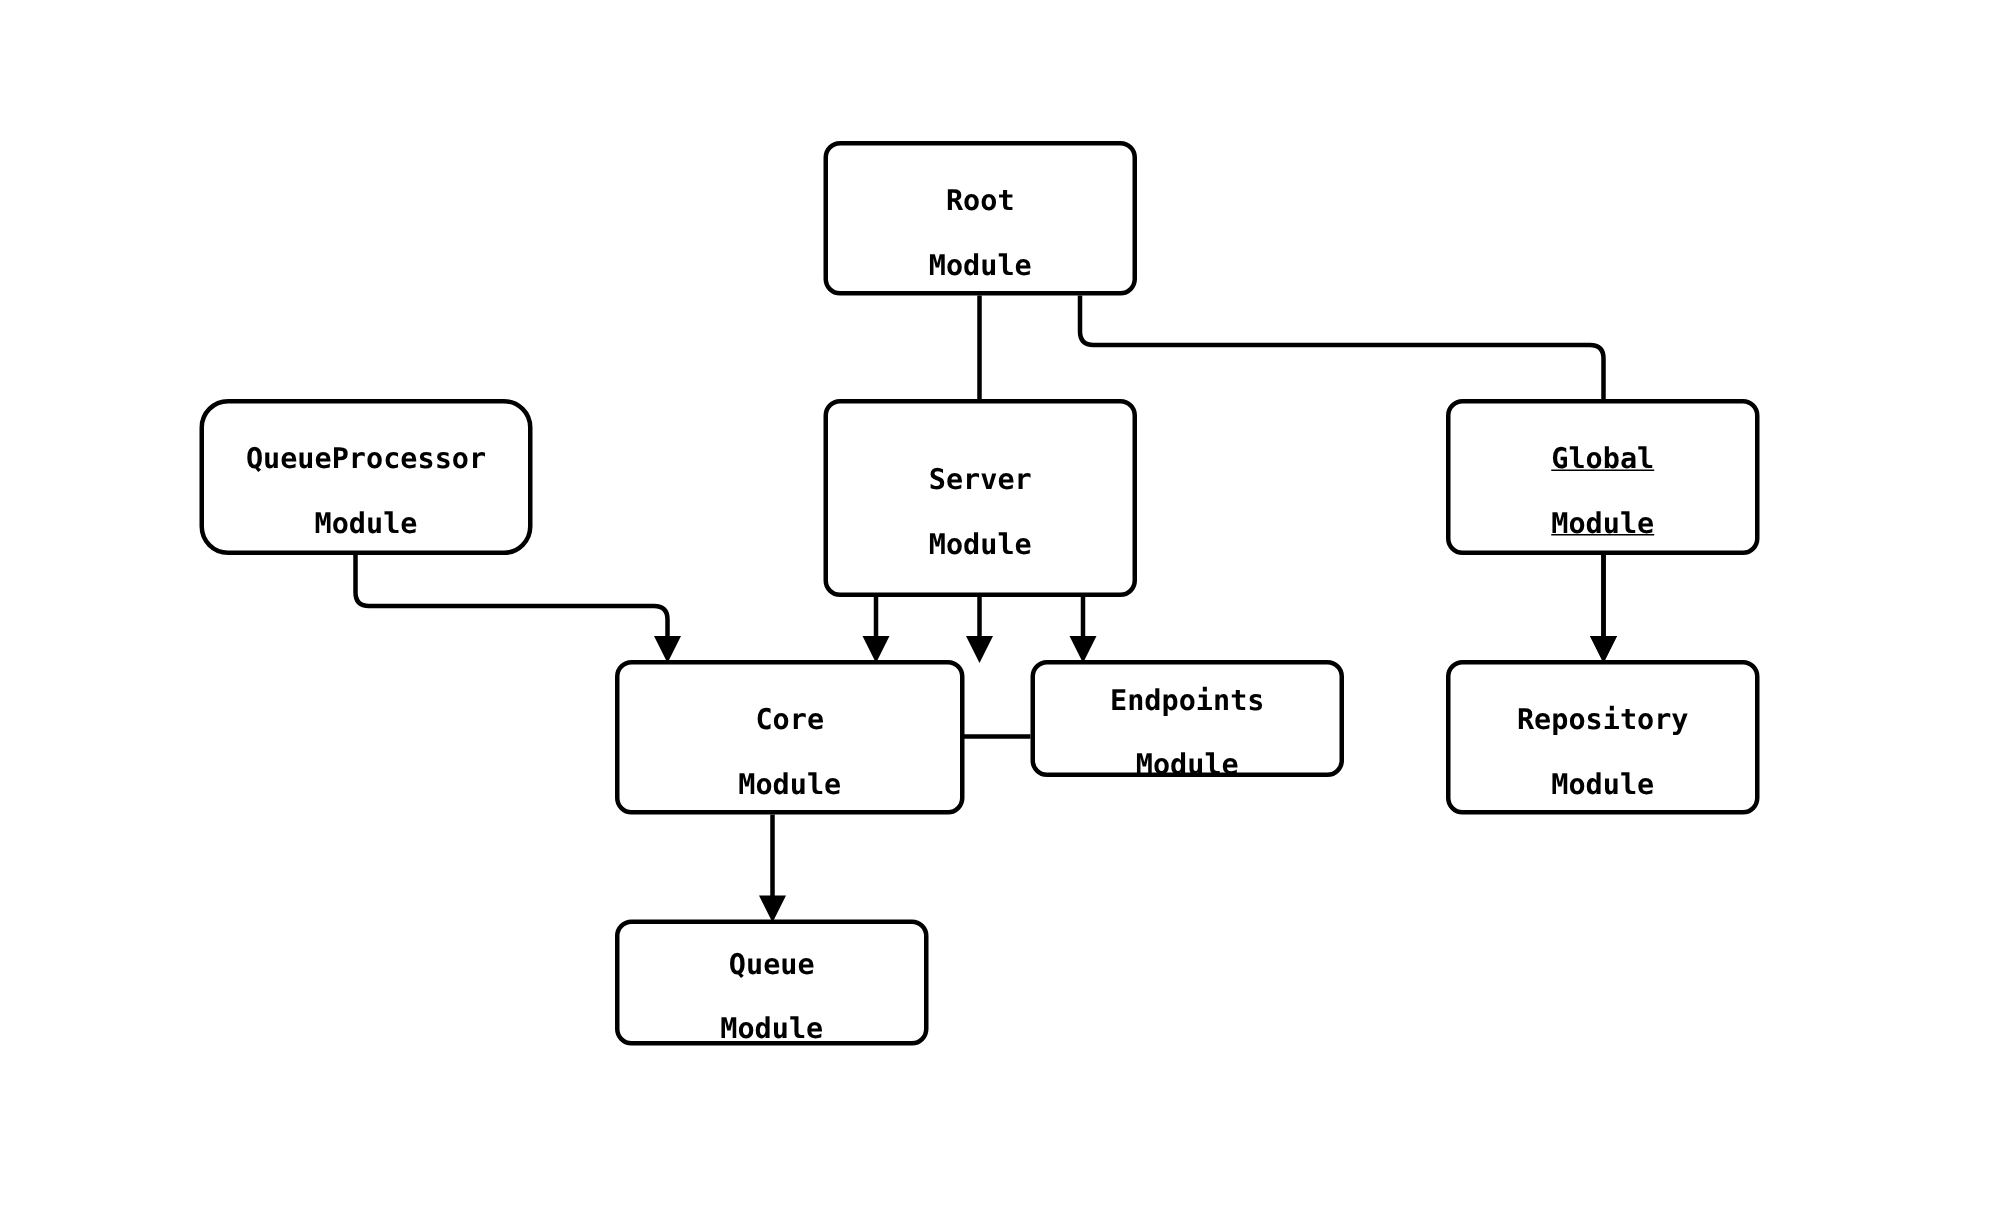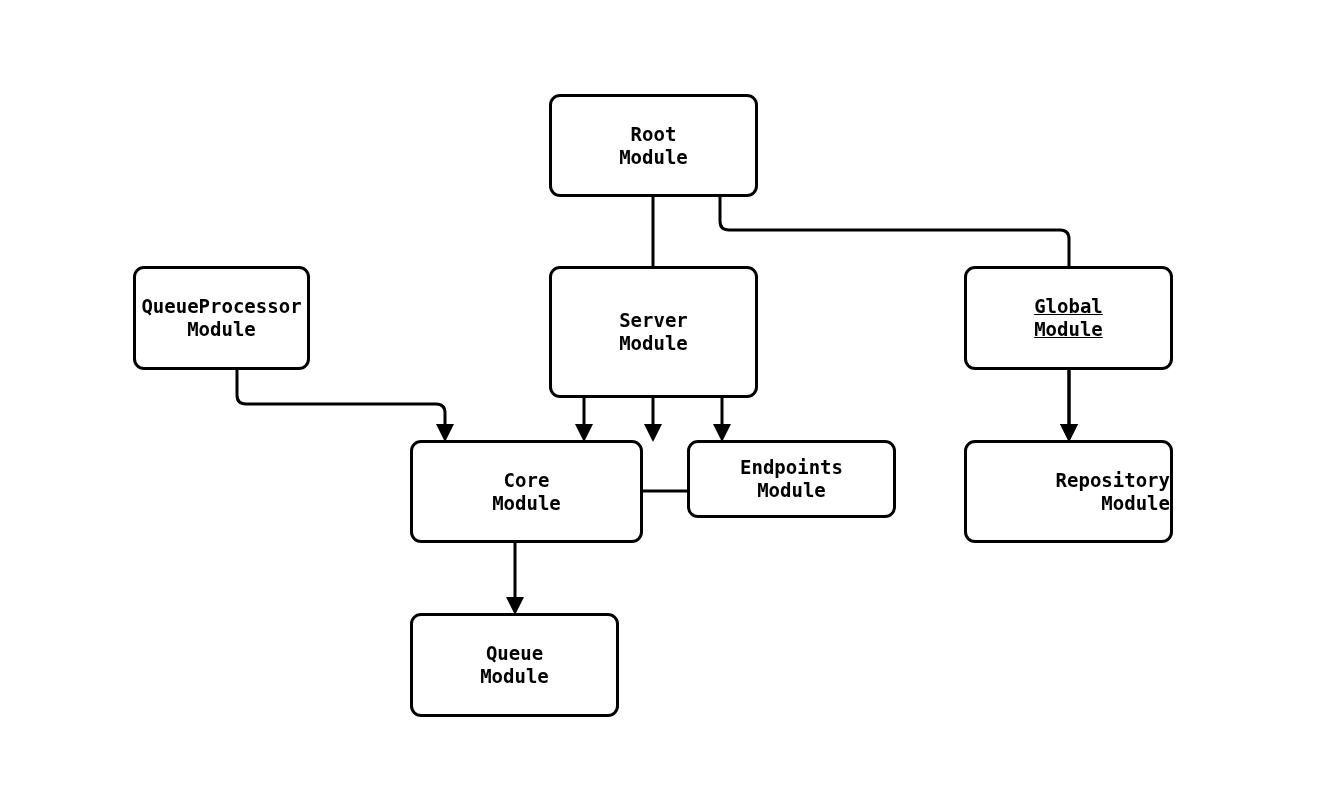--- a/index.html
+++ b/index.html
@@ -47,20 +47,21 @@
     text-align: center;
   }
   .node-label {
     font-family: "DejaVu Sans Mono", "Liberation Mono", monospace;
     font-size: 19px;
     font-weight: bold;
     line-height: 23px;
     color: #000000;
     letter-spacing: 0px;
     white-space: pre;
+    margin-top: 20px;
   }
 </style>
 </head>
 <body>
 
 <div id="diagram-canvas">
 
   <svg id="edge-layer" viewBox="0 0 1337 809" width="1337" height="809" xmlns="http://www.w3.org/2000/svg">
 
     <g>
@@ -105,21 +106,21 @@
 
   </svg>
 
   <div id="node-layer">
 
     <div class="node" style="left:549px; top:94px; width:209px; height:103px;">
       <span class="node-label">Root</span>
       <span class="node-label">Module</span>
     </div>
 
-    <div class="node" style="left:133px; top:266px; width:177px; height:104px;">
+    <div class="node" style="left:133px; top:266px; width:222px; height:104px;border-radius:19px;">
       <span class="node-label">QueueProcessor</span>
       <span class="node-label">Module</span>
     </div>
 
     <div class="node" style="left:549px; top:266px; width:209px; height:132px;">
       <span class="node-label">Server</span>
       <span class="node-label">Module</span>
     </div>
 
     <div class="node" style="left:964px; top:266px; width:209px; height:104px;text-decoration:underline;">
@@ -130,24 +131,24 @@
     <div class="node" style="left:410px; top:440px; width:233px; height:103px;">
       <span class="node-label">Core</span>
       <span class="node-label">Module</span>
     </div>
 
     <div class="node" style="left:687px; top:440px; width:209px; height:78px;">
       <span class="node-label">Endpoints</span>
       <span class="node-label">Module</span>
     </div>
 
-    <div class="node" style="left:964px; top:440px; width:209px; height:103px;align-items:flex-end;">
+    <div class="node" style="left:964px; top:440px; width:209px; height:103px;">
       <span class="node-label">Repository</span>
       <span class="node-label">Module</span>
     </div>
 
-    <div class="node" style="left:410px; top:613px; width:209px; height:104px;">
+    <div class="node" style="left:410px; top:613px; width:209px; height:84px;">
       <span class="node-label">Queue</span>
       <span class="node-label">Module</span>
     </div>
 
   </div>
 </div>
 
 </body></html>

